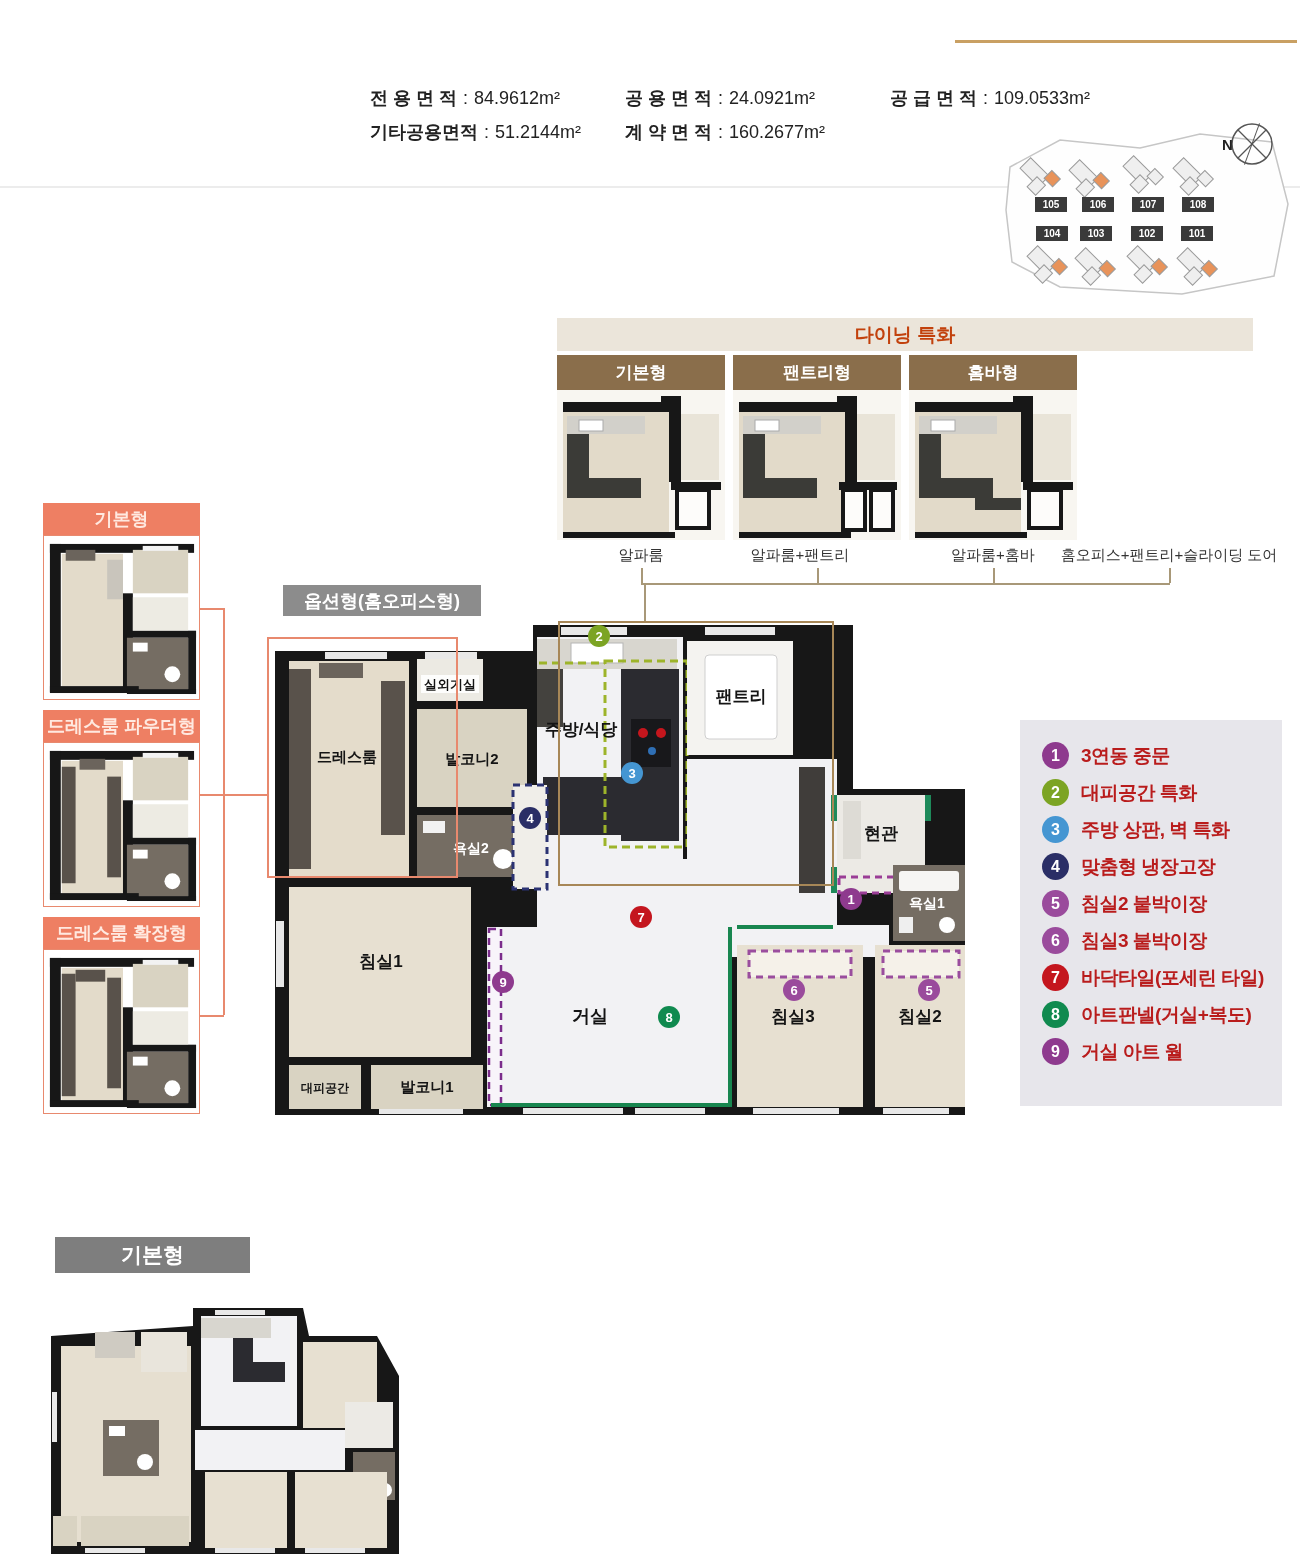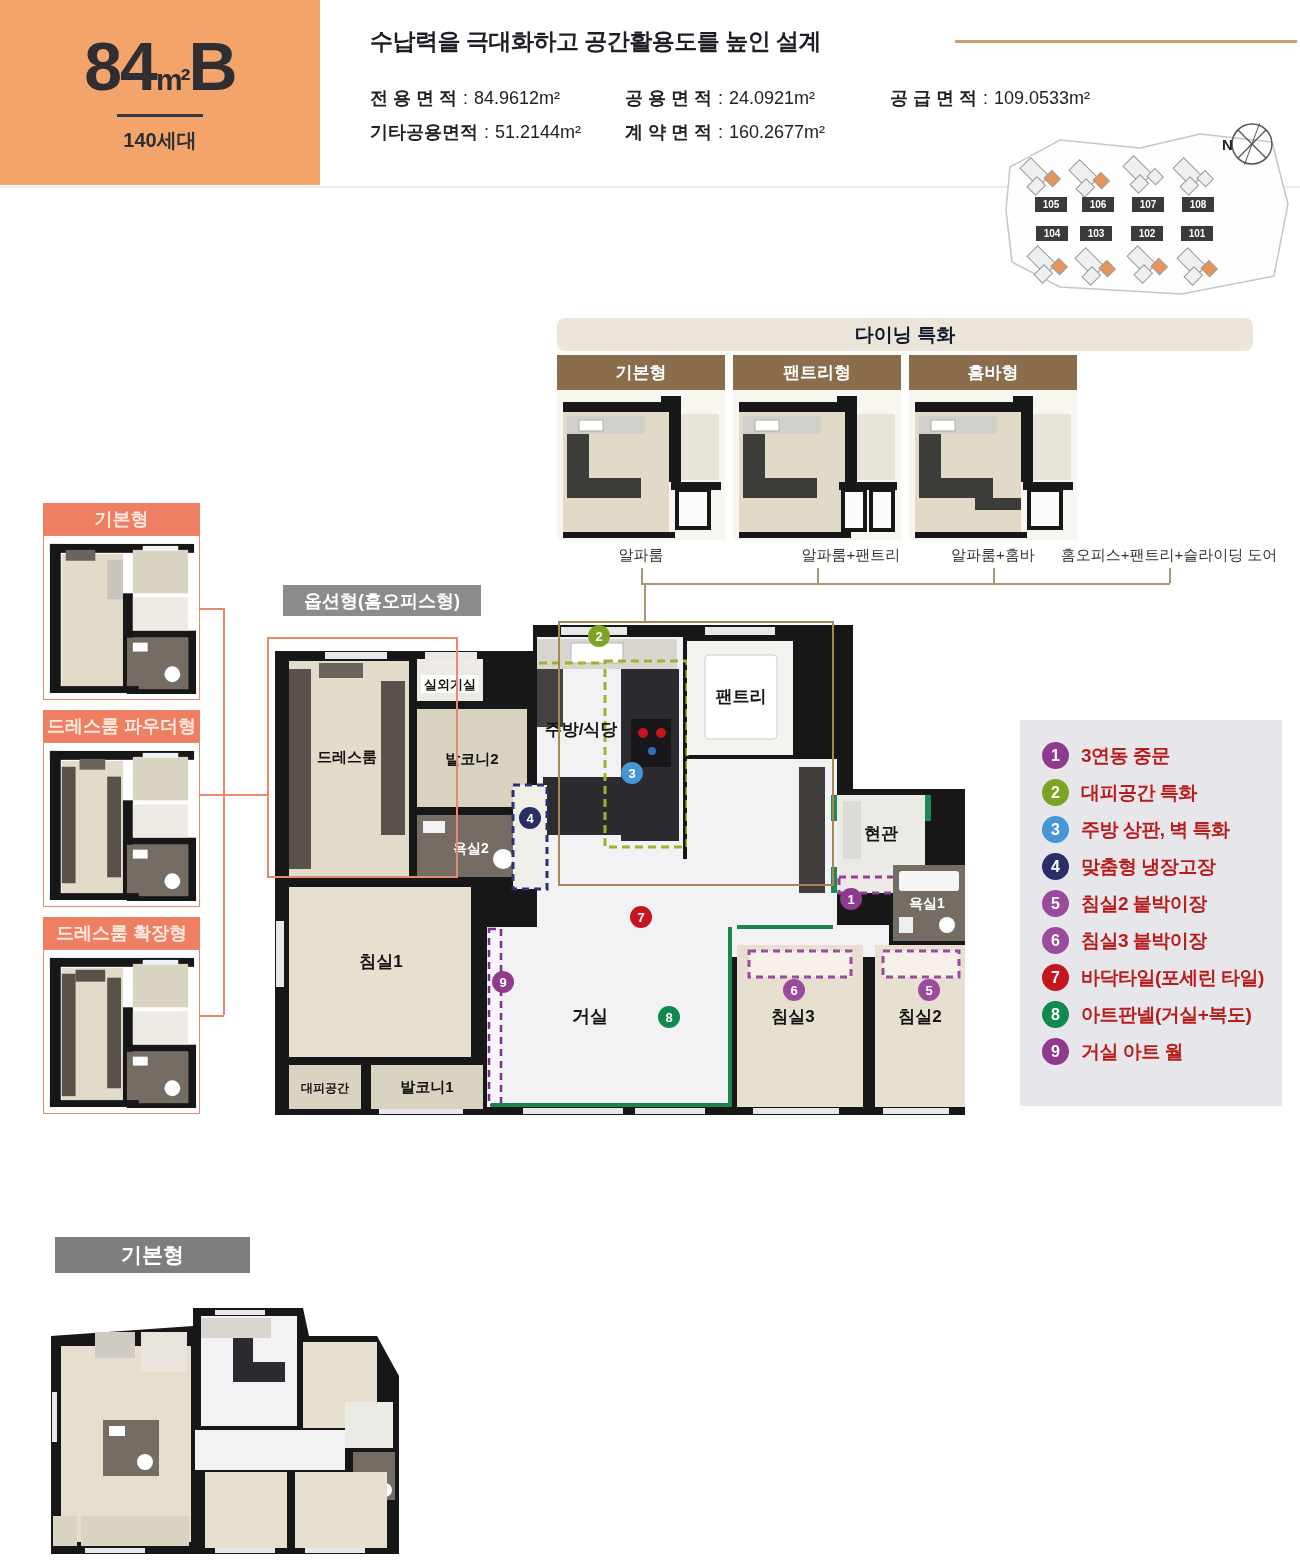--- a/index.html
+++ b/index.html
@@ -21,21 +21,21 @@
   .page-title { left:370px; top:26px; font-size:23px; font-weight:bold; color:#1E1E28; letter-spacing:-0.5px; }
   .title-rule { left:955px; top:40px; width:342px; height:3px; background:#C9A063; }
   .header-divider { left:0; top:186px; width:1300px; height:2px; background:#ECECEC; }
 
   .spec { font-size:18px; color:#222; white-space:nowrap; }
   .spec .sl { font-weight:600; }
   .spec .sc { margin:0 6px 0 6px; }
 
   
   .dining-bar { left:557px; top:318px; width:696px; height:33px; background:#EBE5DA;
-    display:flex; align-items:center; justify-content:center; font-size:19px; font-weight:bold; color:#0f172a;border-radius:8px; }
+    display:flex; align-items:center; justify-content:center; font-size:19px; font-weight:bold; color:#c2410c; }
   .d-card { top:355px; width:168px; }
   .d-head { height:35px; background:#8A6E4B; color:#fff; font-size:17px; font-weight:bold;
     display:flex; align-items:center; justify-content:center; }
   .d-img { width:168px; height:150px; background:#F8F6F1; }
   .d-cap { top:546px; width:260px; text-align:center; font-size:15px; color:#333; }
   .conn { background:#A89878; }
 
   
   .l-head { left:43px; width:157px; height:32px; background:#EE7F63; color:#FFE9E0;
     font-size:18px; font-weight:bold; display:flex; align-items:center; justify-content:center; }
@@ -61,29 +61,21 @@
   .base-bar { left:55px; top:1237px; width:195px; height:36px; background:#7E7E7E; color:#fff;
     font-size:21px; font-weight:bold; display:flex; align-items:center; justify-content:center; }
 
   svg text { font-family:"Liberation Sans","DejaVu Sans",sans-serif; }
 </style>
 </head>
 <body>
 
 <div class="page">
 
-  <div class="abs type-box">
-    <div class="type-line1">
-      <span class="type-num">84</span><span class="type-unit">m²</span><span class="type-suffix">B</span>
-    </div>
-    <div class="type-divider"></div>
-    <div class="type-units">140세대</div>
-  </div>
-
-  <div class="abs page-title">수납력을 극대화하고 공간활용도를 높인 설계</div>
+
   <div class="abs title-rule"></div>
   <div class="abs header-divider"></div>
 
   <div class="abs spec" style="left:370px;top:86px;">
     <span class="sl">전 용 면 적</span><span class="sc">:</span><span>84.9612m²</span>
   </div>
   <div class="abs spec" style="left:625px;top:86px;">
     <span class="sl">공 용 면 적</span><span class="sc">:</span><span>24.0921m²</span>
   </div>
   <div class="abs spec" style="left:890px;top:86px;">
@@ -220,21 +212,21 @@
       <rect x="124" y="24" width="38" height="66" fill="#E9E4D8"></rect>
       <rect x="106" y="92" width="58" height="8" fill="#171717"></rect>
       <rect x="110" y="100" width="22" height="40" fill="#FDFCFA" stroke="#171717" stroke-width="4"></rect>
       <rect x="138" y="100" width="22" height="40" fill="#FDFCFA" stroke="#171717" stroke-width="4"></rect>
       <rect x="6" y="142" width="112" height="6" fill="#171717"></rect>
     </svg>
   </div>
 
 
   <div class="abs d-cap" style="left:511px;">알파룸</div>
-  <div class="abs d-cap" style="left:721px;">알파룸+팬트리</div>
+  <div class="abs d-cap" style="left:670px;">알파룸+팬트리</div>
   <div class="abs d-cap" style="left:863px;">알파룸+홈바</div>
   <div class="abs d-cap" style="left:1039px;">홈오피스+팬트리+슬라이딩 도어</div>
 
   <div class="abs conn" style="left:641px;top:568px;width:1.5px;height:15px;"></div>
   <div class="abs conn" style="left:817px;top:568px;width:1.5px;height:15px;"></div>
   <div class="abs conn" style="left:993px;top:568px;width:1.5px;height:15px;"></div>
   <div class="abs conn" style="left:1169px;top:568px;width:1.5px;height:15px;"></div>
   <div class="abs conn" style="left:641px;top:583px;width:529px;height:1.5px;"></div>
   <div class="abs conn" style="left:644px;top:583px;width:1.5px;height:40px;"></div>
 

